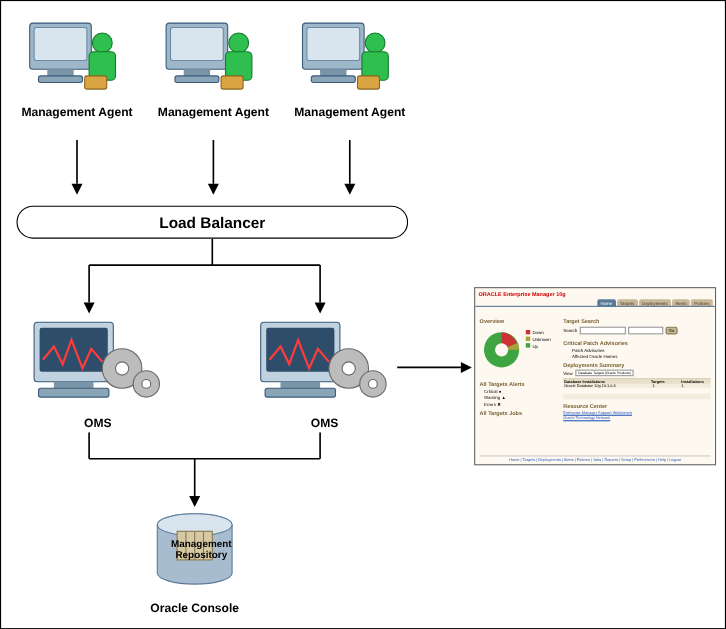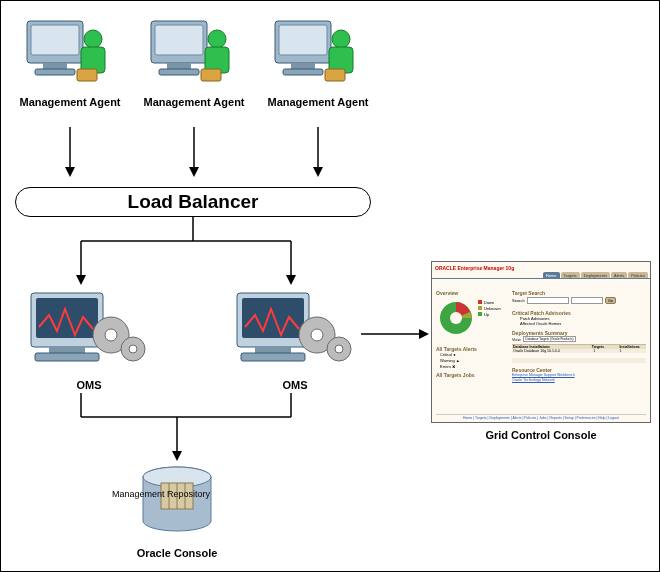--- a/index.html
+++ b/index.html
@@ -83,21 +83,21 @@
   <svg class="arrow" style="left:186px; top:126px; width:14px; height:50px">
     <line x1="7" y1="0" x2="7" y2="40" stroke="#000" stroke-width="1.5"></line>
     <polygon points="2,40 12,40 7,50" fill="#000"></polygon>
   </svg>
   <svg class="arrow" style="left:310px; top:126px; width:14px; height:50px">
     <line x1="7" y1="0" x2="7" y2="40" stroke="#000" stroke-width="1.5"></line>
     <polygon points="2,40 12,40 7,50" fill="#000"></polygon>
   </svg>
 
   <div style="position:absolute; left:14px; top:186px; width:356px; height:30px; border:1.5px solid #000; border-radius:15px; box-sizing:border-box; display:flex; align-items:center; justify-content:center;">
-    <span class="label" style="position:static; font-size:19px">Load Balancer</span>
+    <span class="label" style="position:static; font-size:14px">Load Balancer</span>
   </div>
 
   <svg class="arrow" style="left:60px; top:216px; width:280px; height:70px">
     <line x1="132" y1="0" x2="132" y2="24" stroke="#000" stroke-width="1.5"></line>
     <line x1="20" y1="24" x2="230" y2="24" stroke="#000" stroke-width="1.5"></line>
     <line x1="20" y1="24" x2="20" y2="58" stroke="#000" stroke-width="1.5"></line>
     <polygon points="15,58 25,58 20,68" fill="#000"></polygon>
     <line x1="230" y1="24" x2="230" y2="58" stroke="#000" stroke-width="1.5"></line>
     <polygon points="225,58 235,58 230,68" fill="#000"></polygon>
   </svg>
@@ -145,21 +145,21 @@
   <svg class="arrow" style="left:136px; top:464px; width:80px; height:76px" viewBox="0 0 80 76">
     <ellipse cx="40" cy="12" rx="34" ry="10" fill="#cfd9e2" stroke="#5a7a98"></ellipse>
     <path d="M6 12 v44 a34 10 0 0 0 68 0 V12" fill="#a8bcd0" stroke="#5a7a98"></path>
     <ellipse cx="40" cy="12" rx="34" ry="10" fill="#d8e4ee" stroke="#5a7a98"></ellipse>
 
     <rect x="24" y="18" width="32" height="26" fill="#d7c9a3" stroke="#8a7a4f"></rect>
     <line x1="32" y1="18" x2="32" y2="44" stroke="#8a7a4f"></line>
     <line x1="40" y1="18" x2="40" y2="44" stroke="#8a7a4f"></line>
     <line x1="48" y1="18" x2="48" y2="44" stroke="#8a7a4f"></line>
   </svg>
-  <div class="label" style="left:110px; top:488px; width:100px; font-size:9px; font-weight:normal">Management Repository</div>
+  <div class="label" style="left:132px; top:488px; width:100px; font-size:9px; font-weight:bold">Management Repository</div>
   <div class="label" style="left:120px; top:546px; width:112px">Oracle Console</div>
 
   <div class="screenshot-panel" style="left:430px; top:260px; width:220px; height:162px;">
     <div style="position:absolute; left:3px; top:3px; font-size:5px; color:#c00; font-weight:bold">ORACLE Enterprise Manager 10g</div>
 
     <div style="position:absolute; right:2px; top:10px; display:flex; gap:1px;">
       <div style="background:#5a7a98;color:#fff;font-size:4px;padding:1px 3px;border-radius:2px 2px 0 0">Home</div>
       <div style="background:#c9b89a;color:#403520;font-size:4px;padding:1px 3px;border-radius:2px 2px 0 0">Targets</div>
       <div style="background:#c9b89a;color:#403520;font-size:4px;padding:1px 3px;border-radius:2px 2px 0 0">Deployments</div>
       <div style="background:#c9b89a;color:#403520;font-size:4px;padding:1px 3px;border-radius:2px 2px 0 0">Alerts</div>
@@ -230,15 +230,14 @@
       </div>
       <div style="color:#7a6235; font-size:5px; font-weight:bold; margin-top:4px">Resource Center</div>
       <div style="font-size:3.5px;color:#2a5bbf;text-decoration:underline;line-height:5px">
         <div>Enterprise Manager Support Workbench</div>
         <div>Oracle Technology Network</div>
       </div>
     </div>
 
     <div style="position:absolute; left:4px; right:4px; bottom:2px; font-size:3.5px; color:#2a5bbf; text-align:center; border-top:1px solid #ccc; padding-top:1px">Home | Targets | Deployments | Alerts | Policies | Jobs | Reports | Setup | Preferences | Help | Logout</div>
   </div>
-  <div class="label" style="left:430px; top:428px; width:220px">Grid Control Console</div>
 
 </div>
 
 </body></html>

